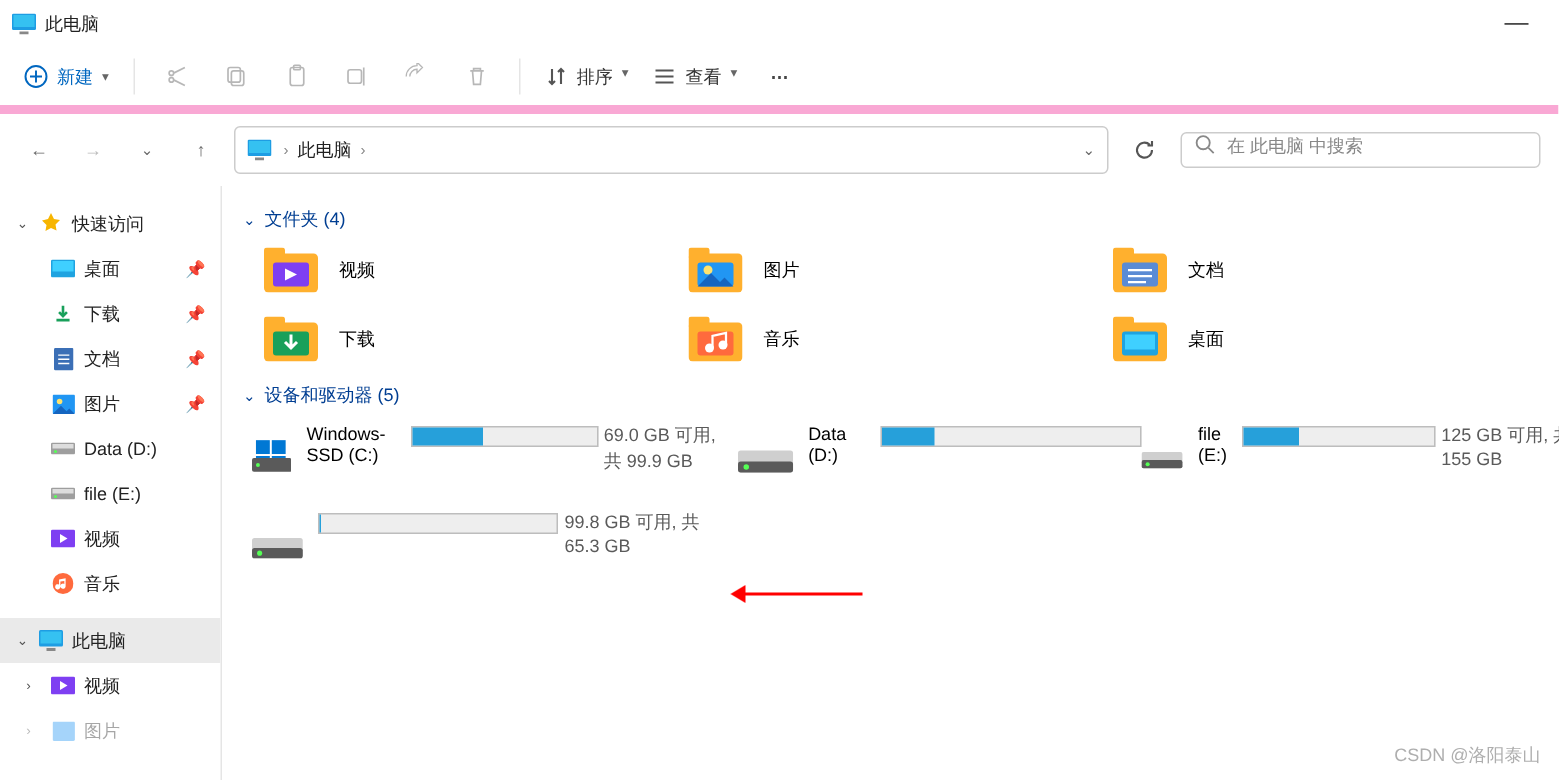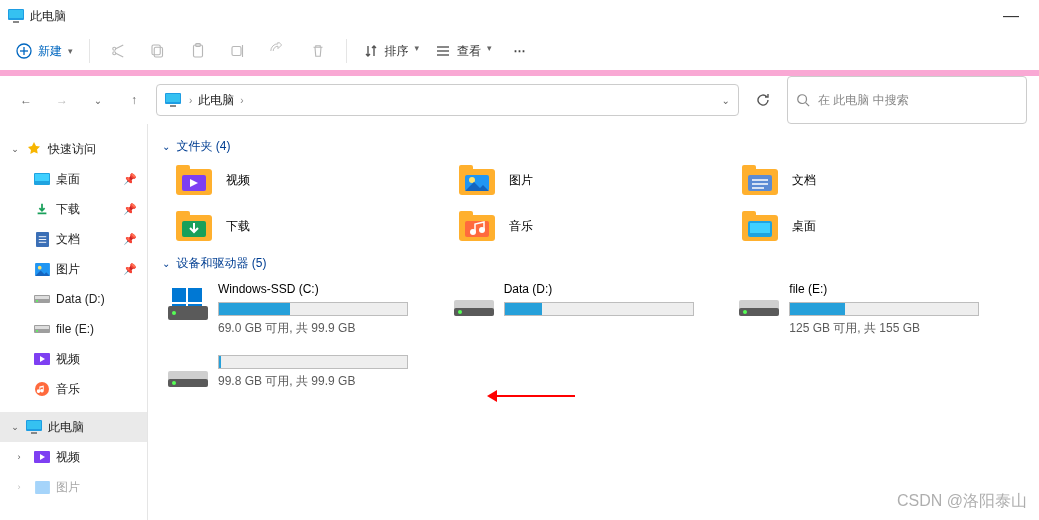--- a/index.html
+++ b/index.html
@@ -14,46 +14,46 @@
 .tool-icon svg{width:18px;height:18px}
 .tool-label{display:flex;gap:6px;padding:4px 6px;color:#333}
 .caret{font-size:9px;color:#666}
 .navrow{height:48px;display:flex;align-items:center;padding:0 12px;gap:8px}
 .nav-arrow{width:28px;height:28px;display:flex;align-items:center;justify-content:center;color:#666}
 .addrbar{flex:1;height:32px;border:1px solid #ccc;border-radius:4px;display:flex;align-items:center;padding:0 8px;gap:8px;max-width:620px}
 .addrbar .crumbs{display:flex;align-items:center;gap:6px;color:#222}
 .addrbar .crumb-sep{color:#888;font-size:10px}
 .addrbar .expand{margin-left:auto;color:#666;font-size:10px}
 .refresh{width:32px;height:32px;display:flex;align-items:center;justify-content:center;color:#555}
-.searchbar{flex:1;max-width:240px;height:48px;border:1px solid #ccc;border-radius:4px;display:flex;align-items:center;padding:0 8px;gap:8px;color:#888}
+.searchbar{flex:1;max-width:240px;height:24px;border:1px solid #ccc;border-radius:4px;display:flex;align-items:flex-start;padding:0 8px;gap:8px;color:#888}
 .body{display:flex;height:calc(520px - 32px - 44px - 48px)}
 .sidebar{width:148px;border-right:1px solid #e5e5e5;padding-top:10px;overflow:hidden}
 .sb-item{display:flex;align-items:center;height:30px;padding-left:10px;gap:6px;color:#222;position:relative}
 .sb-item.l2{padding-left:34px}
 .sb-item.active{background:#eaeaea}
 .sb-item .pin{position:absolute;right:10px;color:#777;font-size:11px}
 .sb-item .chev{font-size:9px;color:#555;width:10px;display:inline-block;text-align:center}
 .sb-icon{width:16px;height:16px;display:inline-flex;align-items:center;justify-content:center}
 .main{flex:1;padding:10px 14px;overflow:auto}
 .section-head{display:flex;align-items:center;gap:6px;color:#003e92;margin:4px 0 10px 0}
 .section-head .chev{font-size:10px}
 .folder-grid{display:grid;grid-template-columns:repeat(3,1fr);row-gap:16px;margin-bottom:14px;margin-left:14px}
 .folder-item{display:flex;align-items:center;gap:14px}
 .folder-icon{width:36px;height:30px}
 .drive-grid{display:grid;grid-template-columns:repeat(3,1fr);row-gap:16px;margin-left:6px}
 .drive-item{display:flex;gap:10px}
 .drive-icon{width:40px;height:40px;margin-top:2px}
-.drive-info{display:flex;flex-direction:column;gap:4px}
+.drive-info{display:flex;flex-direction:row;gap:4px}
 .drive-bar{width:190px;height:14px;border:1px solid #bdbdbd;background:#eee;margin-top:2px}
 .drive-fill{height:100%;background:#26a0da}
 .drive-sub{color:#5a5a5a}
 .arrow-annot{position:absolute;left:495px;top:395px;color:red;font-size:18px;display:flex;align-items:center}
 .arrow-line{width:80px;height:2px;background:red;position:relative}
 .arrow-head{position:absolute;left:-8px;top:-5px;width:0;height:0;border-top:6px solid transparent;border-bottom:6px solid transparent;border-right:10px solid red}
-.watermark{position:absolute;right:12px;bottom:8px;color:rgba(120,120,120,.6);font-size:16px}
+.watermark{position:absolute;right:12px;bottom:8px;color:rgba(120,120,120,.6);font-size:12px}
 .disabled{opacity:.45}
 </style>
 </head>
 <body>
 
 <div class="titlebar">
   <svg class="pc-icon" viewBox="0 0 16 14">
       <rect x="0" y="0" width="16" height="11" rx="1" fill="#1e9de3"></rect>
       <rect x="1" y="1" width="14" height="8" fill="#35c1f1"></rect>
       <rect x="5" y="12" width="6" height="2" fill="#888"></rect>
@@ -402,21 +402,21 @@
         <div class="drive-item">
           <svg class="drive-icon" viewBox="0 0 40 40">
             <rect y="16" width="40" height="16" rx="2" fill="#cfcfcf"></rect>
             <rect y="24" width="40" height="8" rx="2" fill="#5a5a5a"></rect>
             <circle cx="6" cy="28" r="2" fill="#5f5"></circle>
           </svg>
           <div class="drive-info">
             <div class="drive-bar">
               <div class="drive-fill" style="width:1%"></div>
             </div>
-            <span class="drive-sub">99.8 GB 可用, 共 99.9 GB</span>
+            <span class="drive-sub">99.8 GB 可用, 共 65.3 GB</span>
           </div>
         </div>
       </div>
   </div>
 </div>
 
 <div class="arrow-annot">
   <div class="arrow-line">
       <div class="arrow-head"></div>
     </div>

